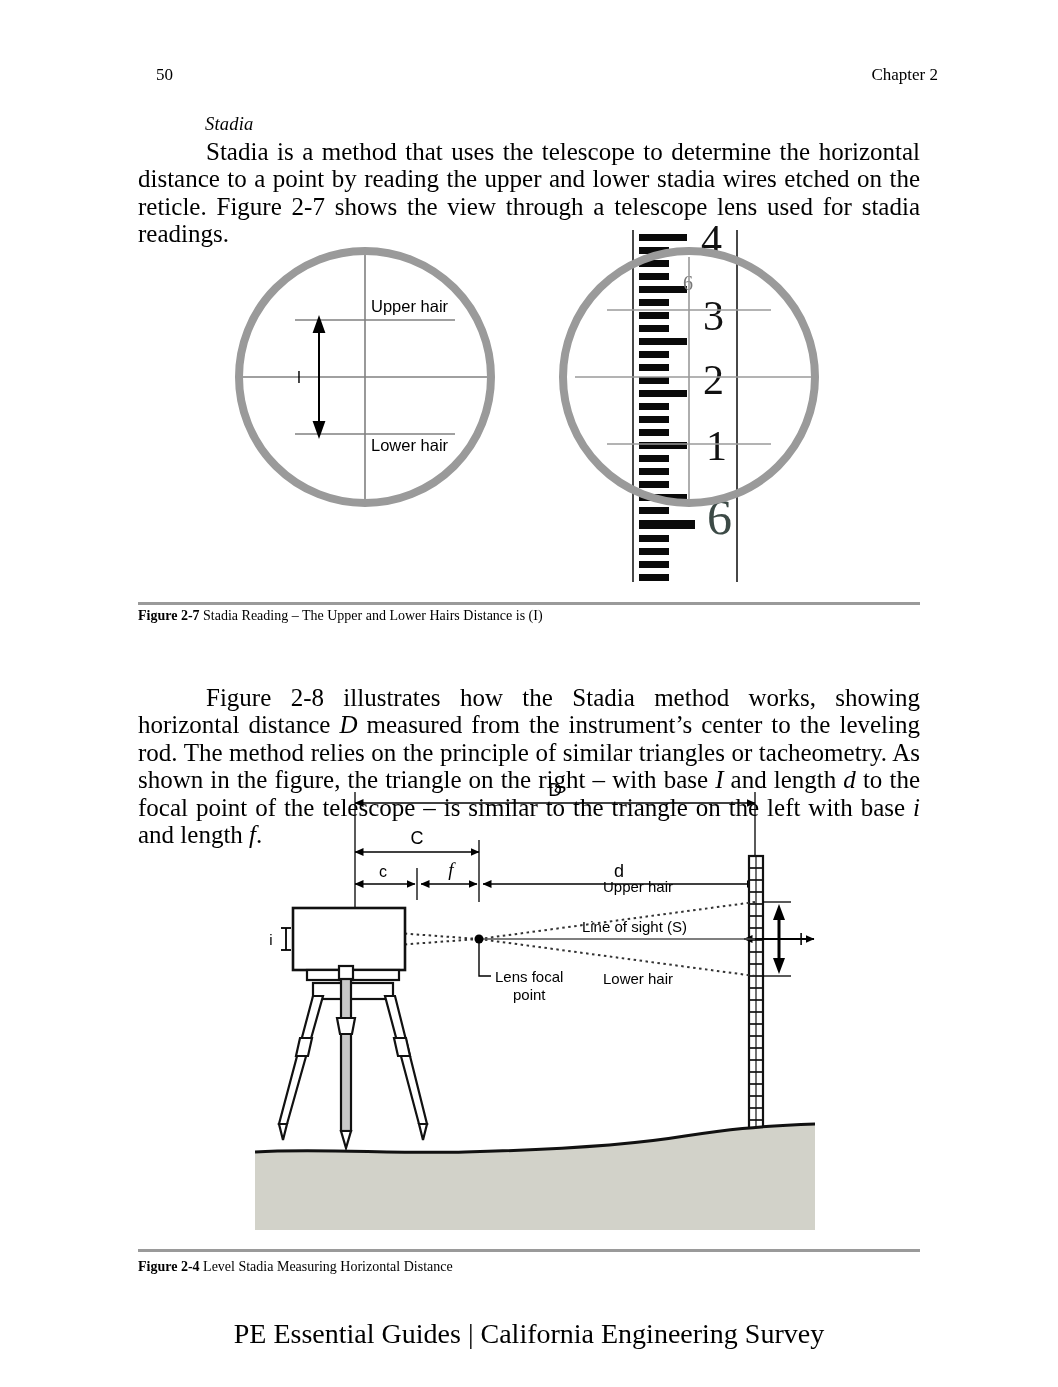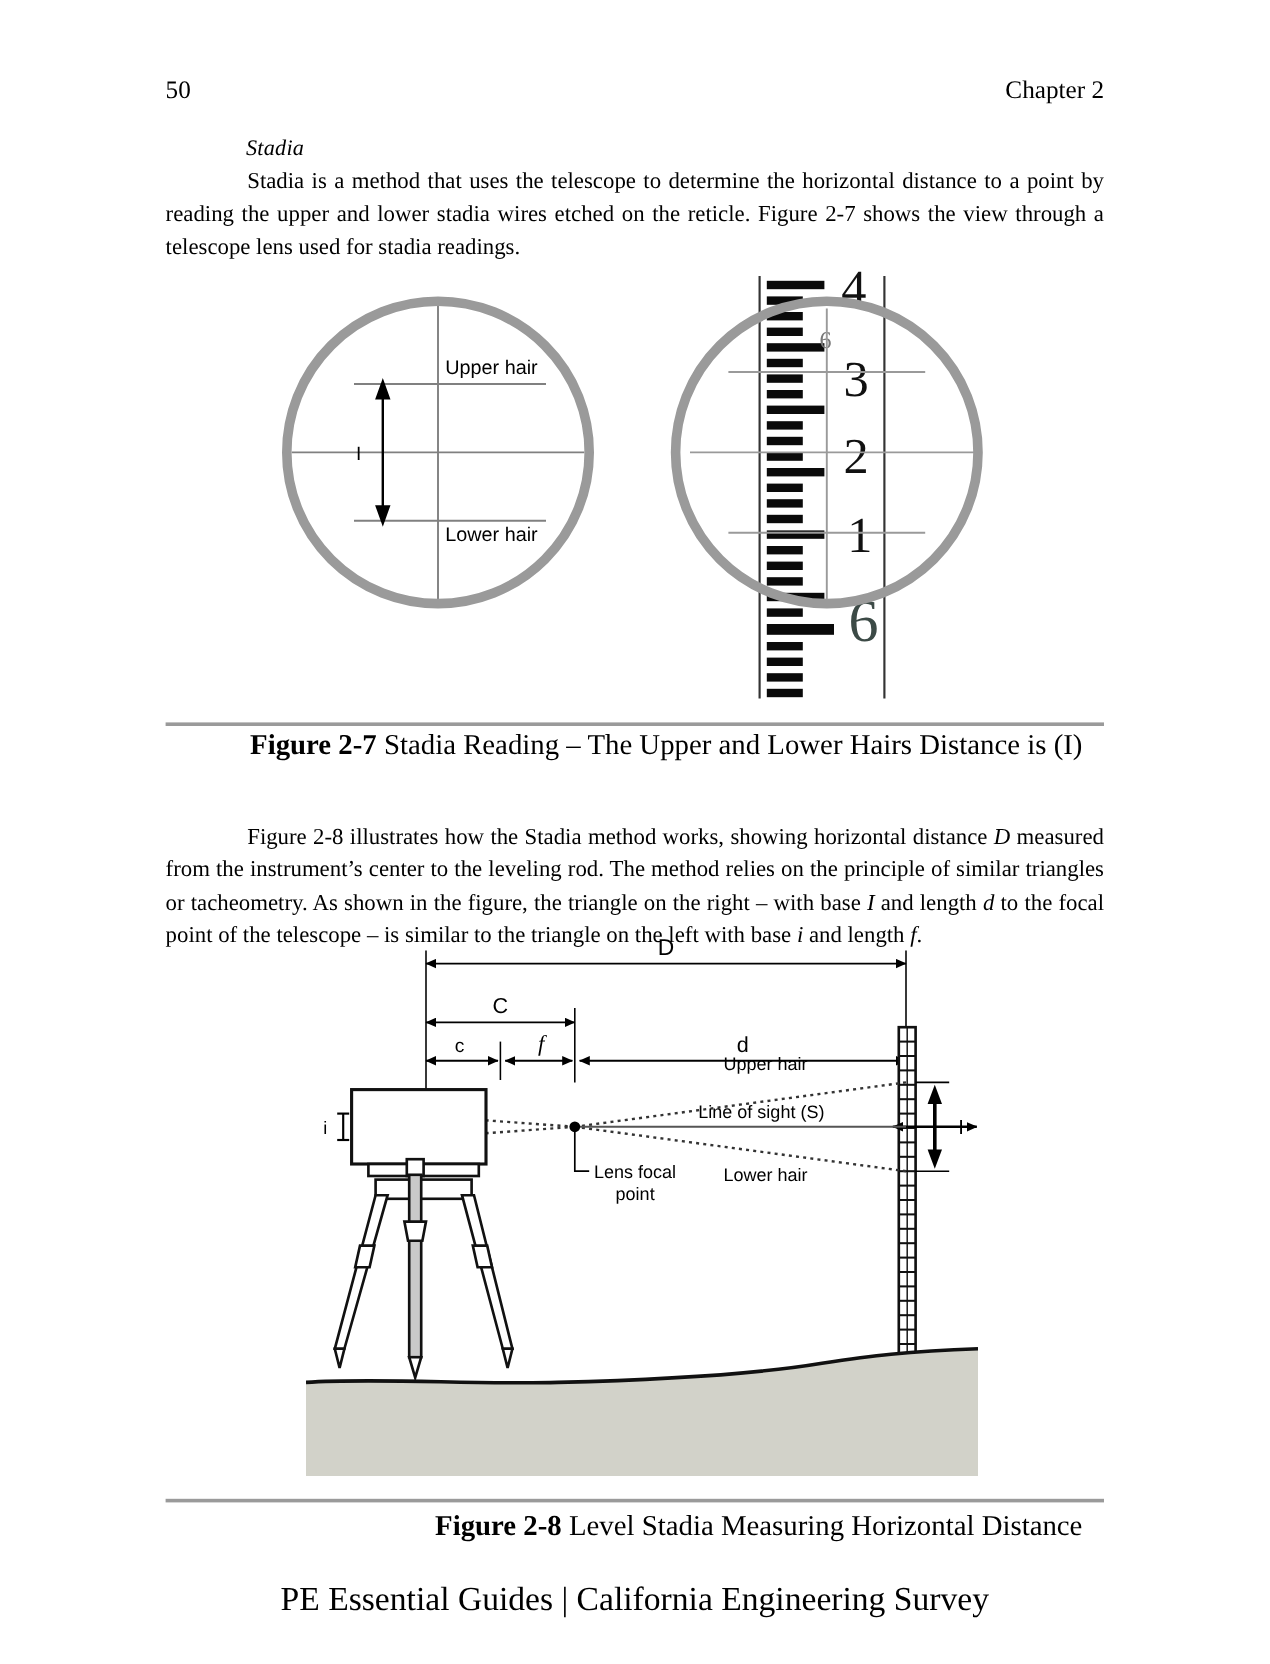--- a/index.html
+++ b/index.html
@@ -19,44 +19,44 @@
     position: absolute;
     left: 0; top: 0;
     width: 1058px;
     height: 1387px;
   }
 
   
   .runhead {
     position: absolute;
     top: 62px;
-    left: 138px;
+    left: 156px;
     width: 782px;
     height: 26px;
-    font-size: 21px;
+    font-size: 17px;
     line-height: 26px;
   }
   .runhead .pgno { float: left; }
   .runhead .chap { float: right; font-family: Liberation Serif, serif; }
 
   
   .subhead {
     position: absolute;
     left: 205px;
     top: 114px;
     font-weight: normal;
     font-style: italic;
     font-size: 18.5px;
     letter-spacing: .2px;
   }
   .para {
     position: absolute;
     left: 138px;
     width: 782px;
-    font-size: 19px;
+    font-size: 25px;
     line-height: 27.4px;
     text-align: justify;
     text-justify: inter-word;
   }
   .para.p1 { top: 138px; }
   .para.p2 { top: 684px; }
   .para .ind { display: inline-block; width: 68px; }
   .para i { font-style: italic; }
 
   
@@ -66,24 +66,24 @@
     width: 782px;
     height: 3px;
     background: #9a9a9a;
   }
   .rule.r1 { top: 602px; }
   .rule.r2 { top: 1249px; }
 
   
   .caption {
     position: absolute;
-    left: 120px;
-    width: 782px;
-    text-align: right;
-    font-size: 24px;
+    left: 138px;
+    width: 782px;
+    text-align: left;
+    font-size: 14px;
   }
   .caption .lbl { font-weight: bold; }
   .caption.c1 { top: 608px; }
   .caption.c2 { top: 1259px; }
   .footer {
     position: absolute;
     left: 138px;
     width: 782px;
     top: 1318px;
     text-align: center;
@@ -332,17 +332,17 @@
       </g>
 
       <g>
         <path d="M0,372 C60,368 140,374 210,372 C290,370 370,366 430,356 C470,350 500,346 560,344 L560,450 L0,450 Z" fill="#d2d2c9" stroke="none"></path>
         <path d="M0,372 C60,368 140,374 210,372 C290,370 370,366 430,356 C470,350 500,346 560,344" fill="none" stroke="#111" stroke-width="3"></path>
       </g>
     </svg>
   </div>
 
   <div class="rule r2"></div>
-  <div class="caption c2"><span class="lbl">Figure 2-8</span><span> Level Stadia Measuring Horizontal Distance</span></div>
+  <div class="caption c2"><span class="lbl">Figure 2-4</span><span> Level Stadia Measuring Horizontal Distance</span></div>
 
   <div class="footer">PE Essential Guides | California Engineering Survey</div>
 
 </div>
 
 </body></html>

